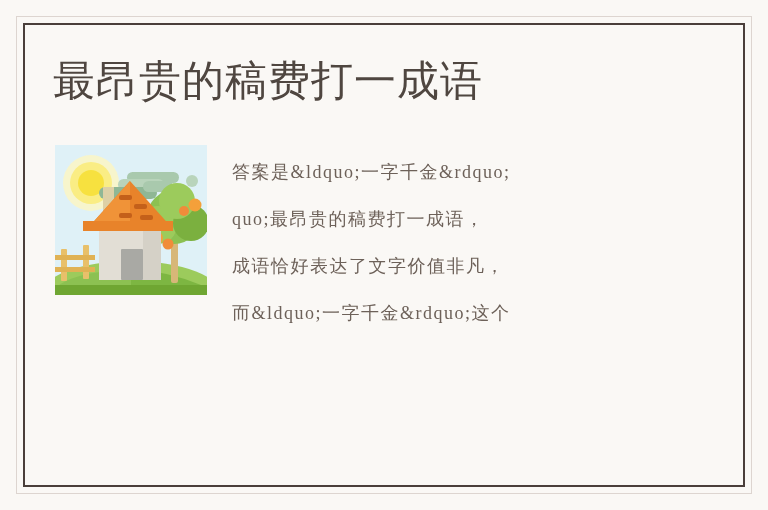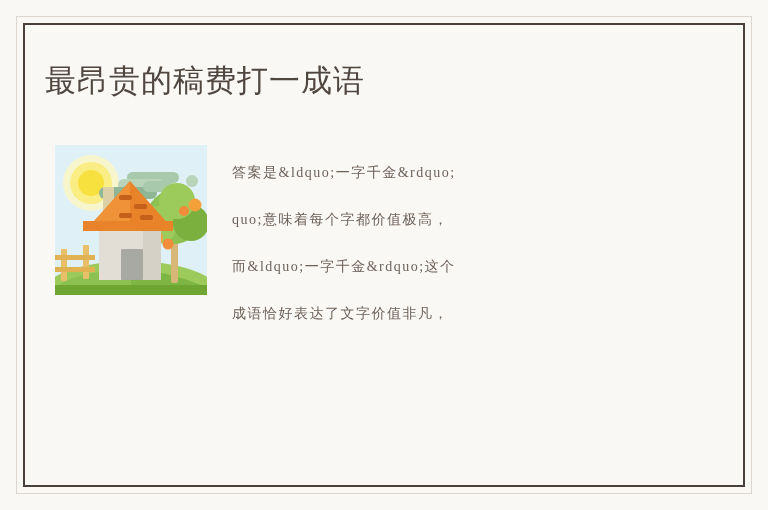--- a/index.html
+++ b/index.html
@@ -50,24 +50,24 @@
     left: 23px;
     top: 23px;
     right: 23px;
     bottom: 23px;
     box-sizing: border-box;
     overflow: hidden;
   }
 
   #page-title {
     position: absolute;
-    left: 22px;
+    left: 30px;
     top: 38px;
     font-family: "Liberation Sans", "DejaVu Sans", sans-serif;
-    font-size: 31px;
+    font-size: 42px;
     line-height: 40px;
     letter-spacing: 1px;
     color: #4f4640;
     white-space: nowrap;
   }
 
   
   #illustration {
     position: absolute;
     left: 32px;
@@ -83,21 +83,21 @@
 
   
   #answer-body {
     position: absolute;
     left: 209px;
     top: 126px;
     width: 430px;
   }
   .body-line {
     font-family: "Liberation Serif", "DejaVu Serif", serif;
-    font-size: 14px;
+    font-size: 18px;
     line-height: 47px;
     color: #6d6159;
     letter-spacing: 1.5px;
     white-space: nowrap;
   }
 </style>
 </head>
 <body>
 
 <div id="page">
@@ -156,19 +156,19 @@
         <rect x="28" y="100" width="6" height="34" rx="1" fill="#e8c06a"></rect>
         <rect x="0" y="110" width="40" height="5" fill="#e0b254"></rect>
         <rect x="0" y="122" width="40" height="5" fill="#e0b254"></rect>
 
         <rect x="0" y="140" width="152" height="10" fill="#6fa632"></rect>
       </svg>
     </div>
 
     <div id="answer-body">
       <div class="body-line">答案是&amp;ldquo;一字千金&amp;rdquo;</div>
-      <div class="body-line">quo;意味着每个字都价值极高，</div>
+      <div class="body-line">quo;最昂贵的稿费打一成语，</div>
+      <div class="body-line">成语恰好表达了文字价值非凡，</div>
       <div class="body-line">而&amp;ldquo;一字千金&amp;rdquo;这个</div>
-      <div class="body-line">成语恰好表达了文字价值非凡，</div>
     </div>
 
   </div>
 </div>
 
 </body></html>

